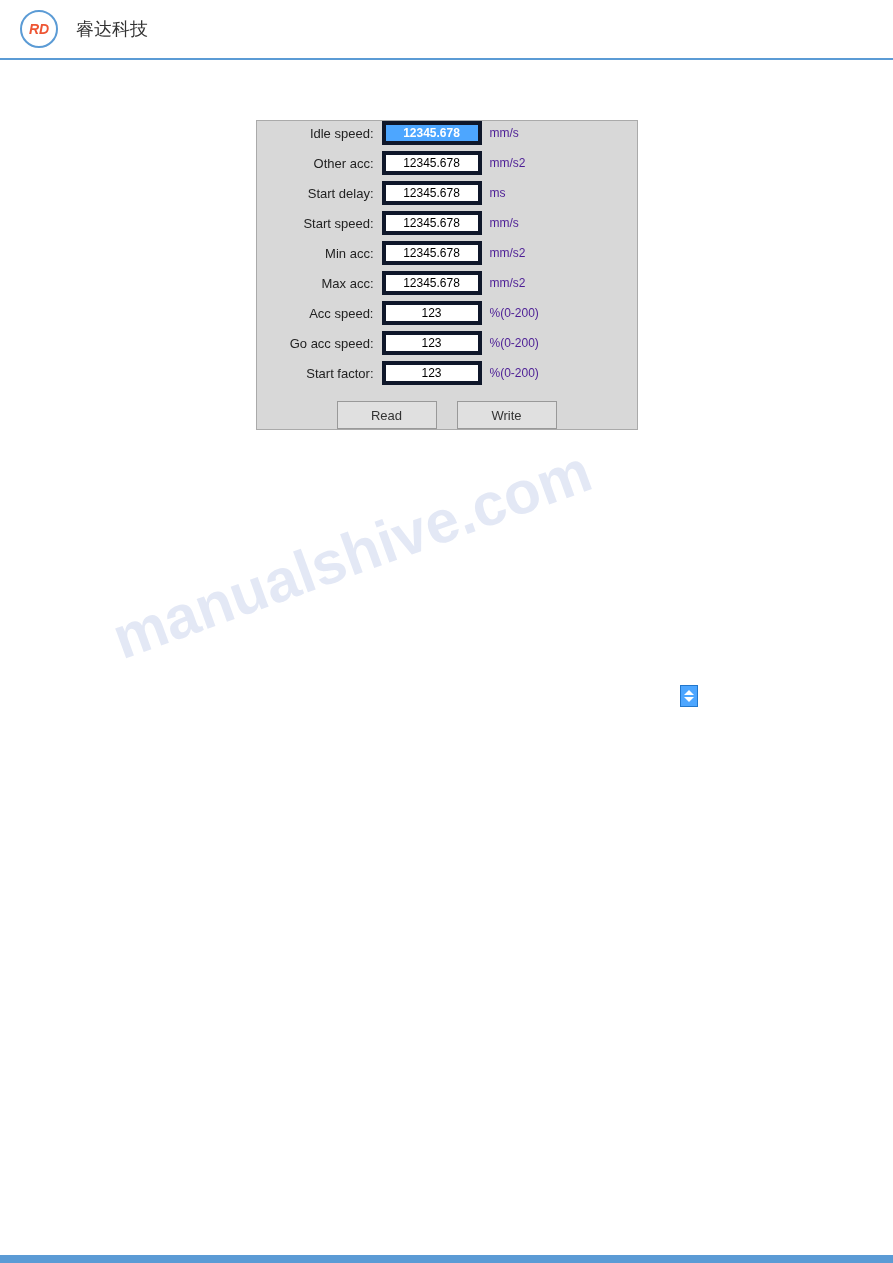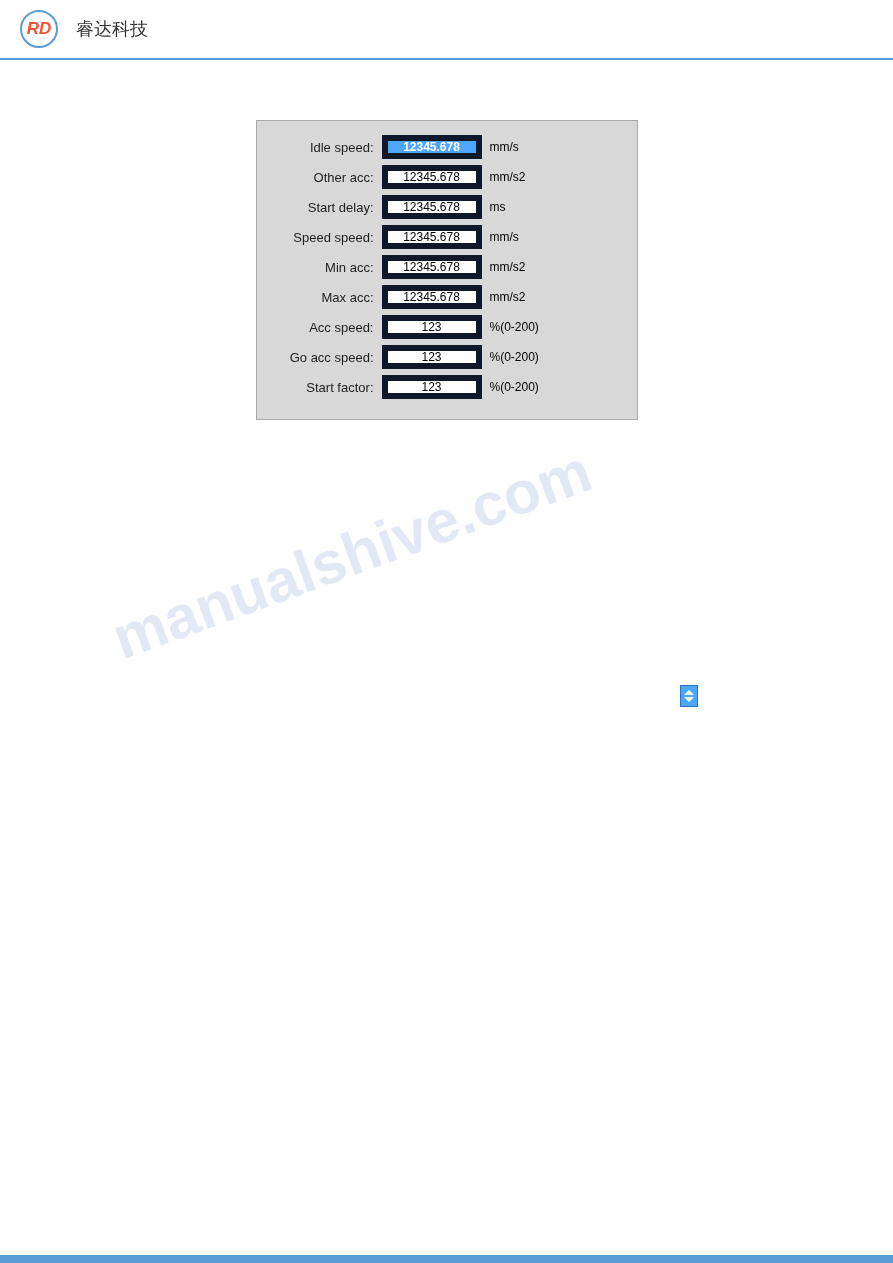--- a/index.html
+++ b/index.html
@@ -25,21 +25,21 @@
       width: 38px;
       height: 38px;
       border-radius: 50%;
       border: 2px solid #5b9bd5;
       display: flex;
       align-items: center;
       justify-content: center;
       margin-right: 8px;
       color: #e53;
       font-weight: bold;
-      font-size: 17px;
+      font-size: 14px;
       font-style: italic;
     }
     .logo-text {
       font-size: 18px;
       color: #333;
       font-weight: normal;
       margin-left: 10px;
     }
 
     
@@ -88,54 +88,54 @@
     .nav-item.active {
       background: #f0c020;
       border: 1px solid #aaa;
       font-weight: bold;
     }
 
     
     .right-content {
       width: 380px;
       background: #d8d8d8;
-      padding: 14px 15px;
+      padding: 0 15px;
     }
 
     
     .param-row {
       display: flex;
       align-items: center;
       margin-bottom: 6px;
     }
     .param-label {
       width: 110px;
       text-align: right;
       padding-right: 8px;
       font-size: 13px;
       color: #222;
     }
     .param-input {
       width: 100px;
       height: 24px;
-      border: 6px solid #0f172a;
+      border: 4px solid #0f172a;
       background: #fff;
       text-align: center;
       font-size: 12px;
       padding: 0 4px;
     }
     .param-input.highlighted {
       background: #4da6ff;
       color: #fff;
       font-weight: bold;
     }
     .param-unit {
       margin-left: 8px;
       font-size: 12px;
-      color: #000000;
+      color: #4c1d95;
       width: 80px;
     }
 
     
     .buttons-row {
       display: flex;
       justify-content: center;
       gap: 20px;
       margin-top: 10px;
       padding-top: 6px;
@@ -219,21 +219,21 @@
           <span class="param-label">Other acc:</span>
           <input type="text" class="param-input" value="12345.678" style="">
           <span class="param-unit">mm/s2</span>
         </div>
         <div class="param-row">
           <span class="param-label">Start delay:</span>
           <input type="text" class="param-input" value="12345.678" style="">
           <span class="param-unit">ms</span>
         </div>
         <div class="param-row">
-          <span class="param-label">Speed speed:</span>
+          <span class="param-label">Start speed:</span>
           <input type="text" class="param-input" value="12345.678" style="">
           <span class="param-unit">mm/s</span>
         </div>
         <div class="param-row">
           <span class="param-label">Min acc:</span>
           <input type="text" class="param-input" value="12345.678" style="">
           <span class="param-unit">mm/s2</span>
         </div>
         <div class="param-row">
           <span class="param-label">Max acc:</span>
@@ -247,20 +247,24 @@
         </div>
         <div class="param-row">
           <span class="param-label">Go acc speed:</span>
           <input type="text" class="param-input" value="123" style="">
           <span class="param-unit">%(0-200)</span>
         </div>
         <div class="param-row">
           <span class="param-label">Start factor:</span>
           <input type="text" class="param-input" value="123" style="">
           <span class="param-unit">%(0-200)</span>
+        </div>
+        <div class="buttons-row">
+          <button class="action-btn">Read</button>
+          <button class="action-btn">Write</button>
         </div>
       </div>
   </div>
 </div>
 
 <div class="watermark">manualshive.com</div>
 
 <div class="scroll-indicator">
   <div class="arrow-up"></div>
   <div class="arrow-down"></div>

